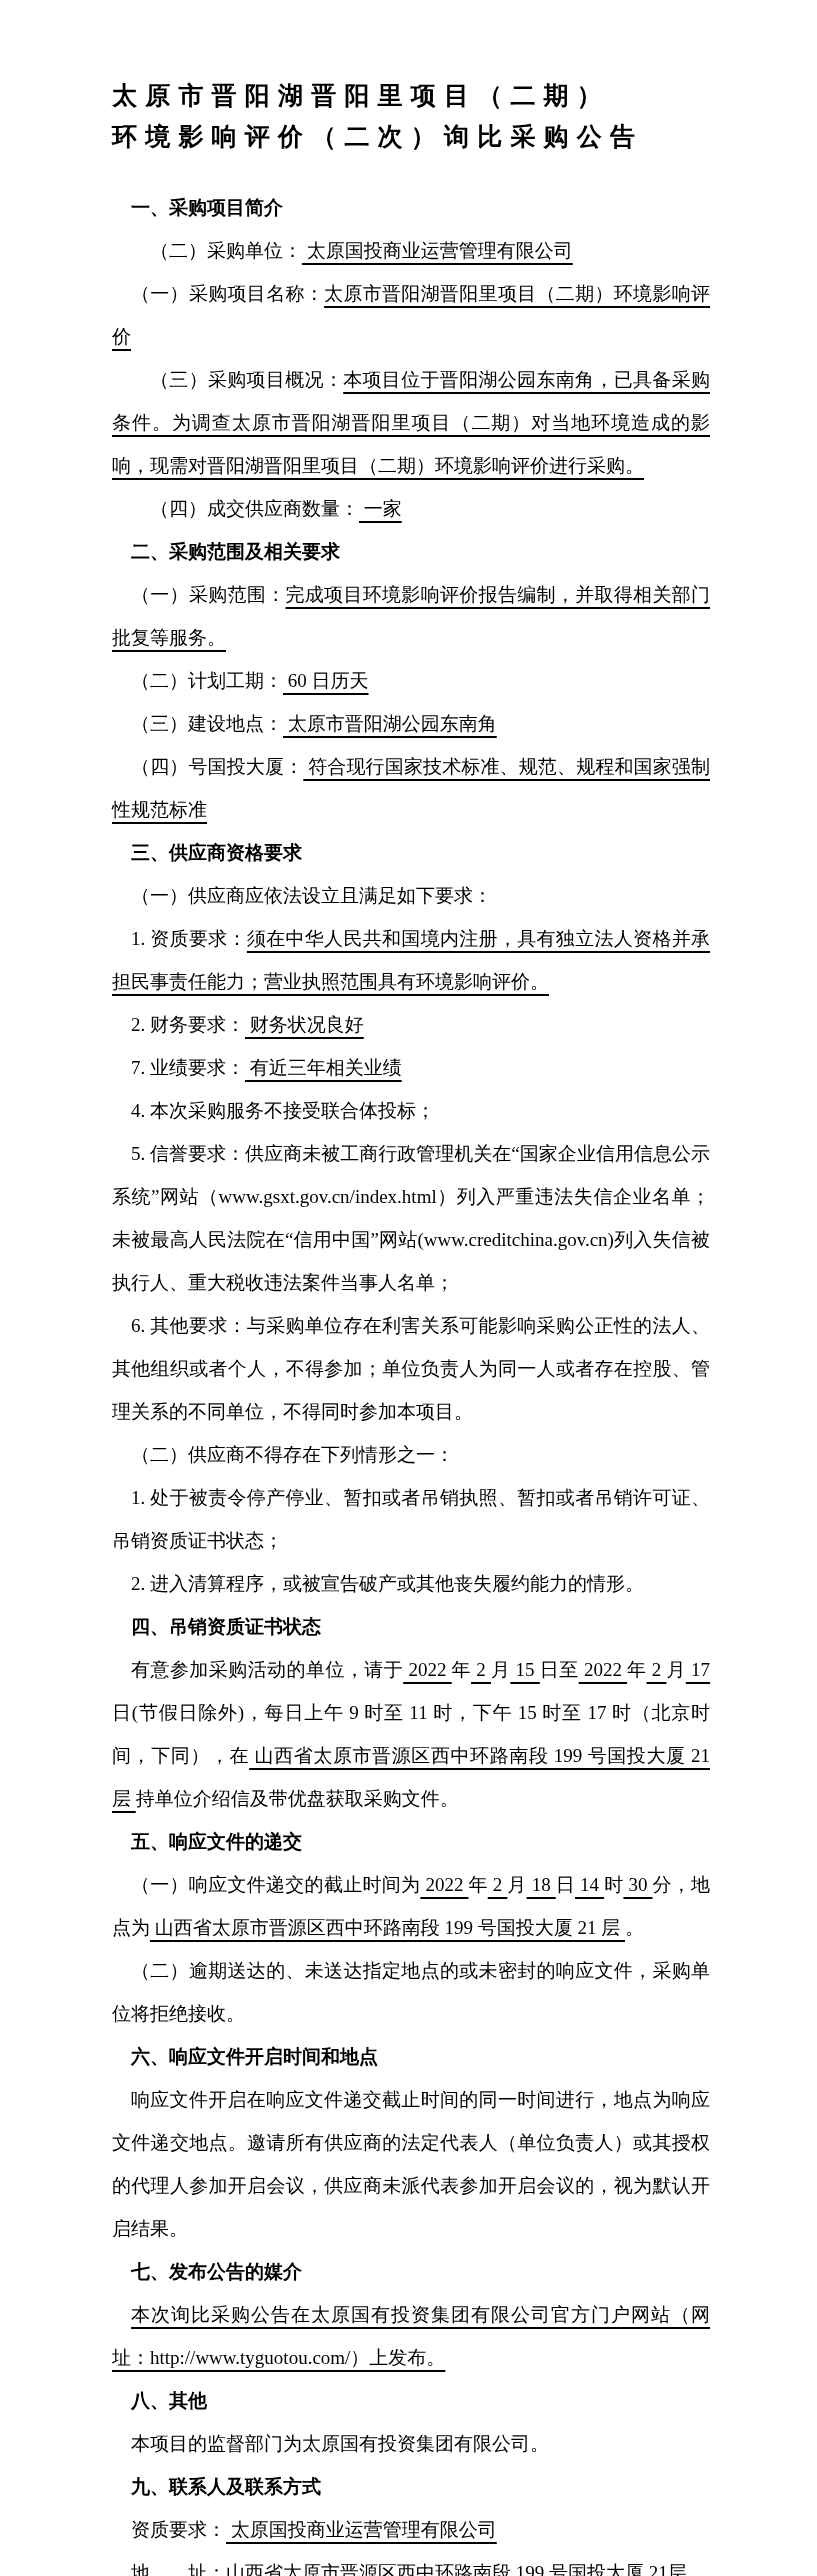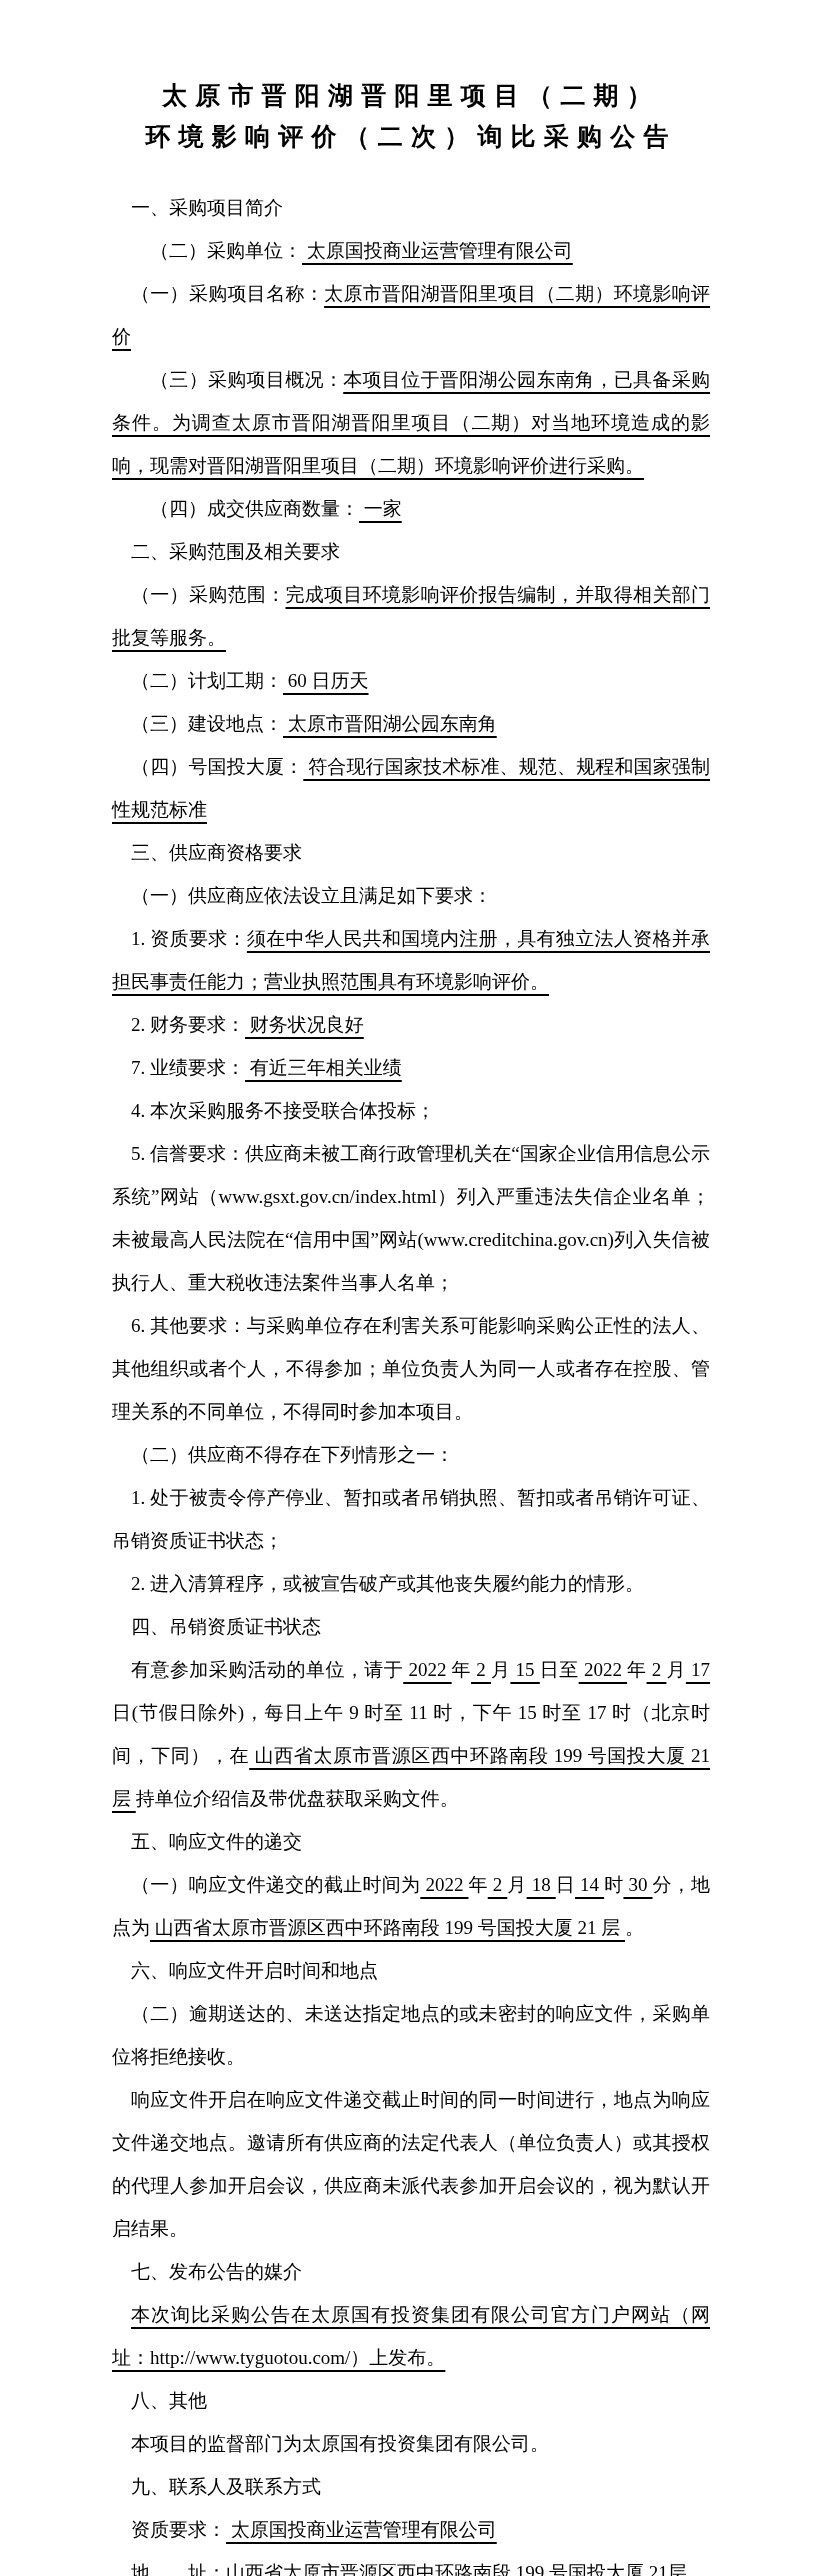--- a/index.html
+++ b/index.html
@@ -14,40 +14,39 @@
     color: #000000;
     font-family: "Liberation Serif", "DejaVu Serif", serif;
   }
   .doc {
     box-sizing: border-box;
     width: 818px;
     height: 2839px;
     padding: 75px 108px 0 112px;
   }
   .title-block {
-    text-align: center;
     margin-bottom: 29px;
   }
   .title-line {
     font-size: 25px;
     font-weight: bold;
     line-height: 41px;
     letter-spacing: 8.2px;
     white-space: nowrap;
   }
   .para {
     font-size: 19px;
     line-height: 43px;
     text-align: justify;
     text-justify: inter-ideograph;
     overflow-wrap: break-word;
     word-break: break-all;
   }
   .heading {
-    font-weight: normal;
+    font-weight: bold;
   }
   .ind1 { text-indent: 1em; }
   .ind2 { text-indent: 2em; }
   .u {
     text-decoration: underline;
     text-decoration-thickness: 1.5px;
     text-underline-offset: 5.7px;
   }
 </style>
 </head>
@@ -77,22 +76,22 @@
       <div class="para ind1"><span class="">4. 本次采购服务不接受联合体投标；</span></div>
       <div class="para ind1"><span class="">5. 信誉要求：供应商未被工商行政管理机关在“国家企业信用信息公示系统”网站（www.gsxt.gov.cn/index.html）列入严重违法失信企业名单；未被最高人民法院在“信用中国”网站(www.creditchina.gov.cn)列入失信被执行人、重大税收违法案件当事人名单；</span></div>
       <div class="para ind1"><span class="">6. 其他要求：与采购单位存在利害关系可能影响采购公正性的法人、其他组织或者个人，不得参加；单位负责人为同一人或者存在控股、管理关系的不同单位，不得同时参加本项目。</span></div>
       <div class="para ind1"><span class="">（二）供应商不得存在下列情形之一：</span></div>
       <div class="para ind1"><span class="">1. 处于被责令停产停业、暂扣或者吊销执照、暂扣或者吊销许可证、吊销资质证书状态；</span></div>
       <div class="para ind1"><span class="">2. 进入清算程序，或被宣告破产或其他丧失履约能力的情形。</span></div>
       <div class="para heading ind1"><span class="">四、吊销资质证书状态</span></div>
       <div class="para ind1"><span class="">有意参加采购活动的单位，请于</span><span class="u"> 2022 </span><span class="">年</span><span class="u"> 2 </span><span class="">月</span><span class="u"> 15 </span><span class="">日至</span><span class="u"> 2022 </span><span class="">年</span><span class="u"> 2 </span><span class="">月</span><span class="u"> 17 </span><span class="">日(节假日除外)，每日上午 9 时至 11 时，下午 15 时至 17 时（北京时间，下同），在</span><span class="u"> 山西省太原市晋源区西中环路南段 199 号国投大厦 21 层 </span><span class="">持单位介绍信及带优盘获取采购文件。</span></div>
       <div class="para heading ind1"><span class="">五、响应文件的递交</span></div>
       <div class="para ind1"><span class="">（一）响应文件递交的截止时间为</span><span class="u"> 2022 </span><span class="">年</span><span class="u"> 2 </span><span class="">月</span><span class="u"> 18 </span><span class="">日</span><span class="u"> 14 </span><span class="">时</span><span class="u"> 30 </span><span class="">分，地点为</span><span class="u"> 山西省太原市晋源区西中环路南段 199 号国投大厦 21 层 </span><span class="">。</span></div>
+      <div class="para ind1"><span class="">（二）逾期送达的、未送达指定地点的或未密封的响应文件，采购单位将拒绝接收。</span></div>
       <div class="para heading ind1"><span class="">六、响应文件开启时间和地点</span></div>
-      <div class="para ind1"><span class="">（二）逾期送达的、未送达指定地点的或未密封的响应文件，采购单位将拒绝接收。</span></div>
       <div class="para ind1"><span class="">响应文件开启在响应文件递交截止时间的同一时间进行，地点为响应文件递交地点。邀请所有供应商的法定代表人（单位负责人）或其授权的代理人参加开启会议，供应商未派代表参加开启会议的，视为默认开启结果。</span></div>
       <div class="para heading ind1"><span class="">七、发布公告的媒介</span></div>
       <div class="para ind1"><span class="u">本次询比采购公告在太原国有投资集团有限公司官方门户网站（网址：http://www.tyguotou.com/）上发布。</span></div>
       <div class="para heading ind1"><span class="">八、其他</span></div>
       <div class="para ind1"><span class="">本项目的监督部门为太原国有投资集团有限公司。</span></div>
       <div class="para heading ind1"><span class="">九、联系人及联系方式</span></div>
       <div class="para ind1"><span class="">资质要求：</span><span class="u"> 太原国投商业运营管理有限公司 </span></div>
       <div class="para ind1"><span class="">地　　址：</span><span class="u">山西省太原市晋源区西中环路南段 199 号国投大厦 21层 </span></div>
     </div>
 </div>

